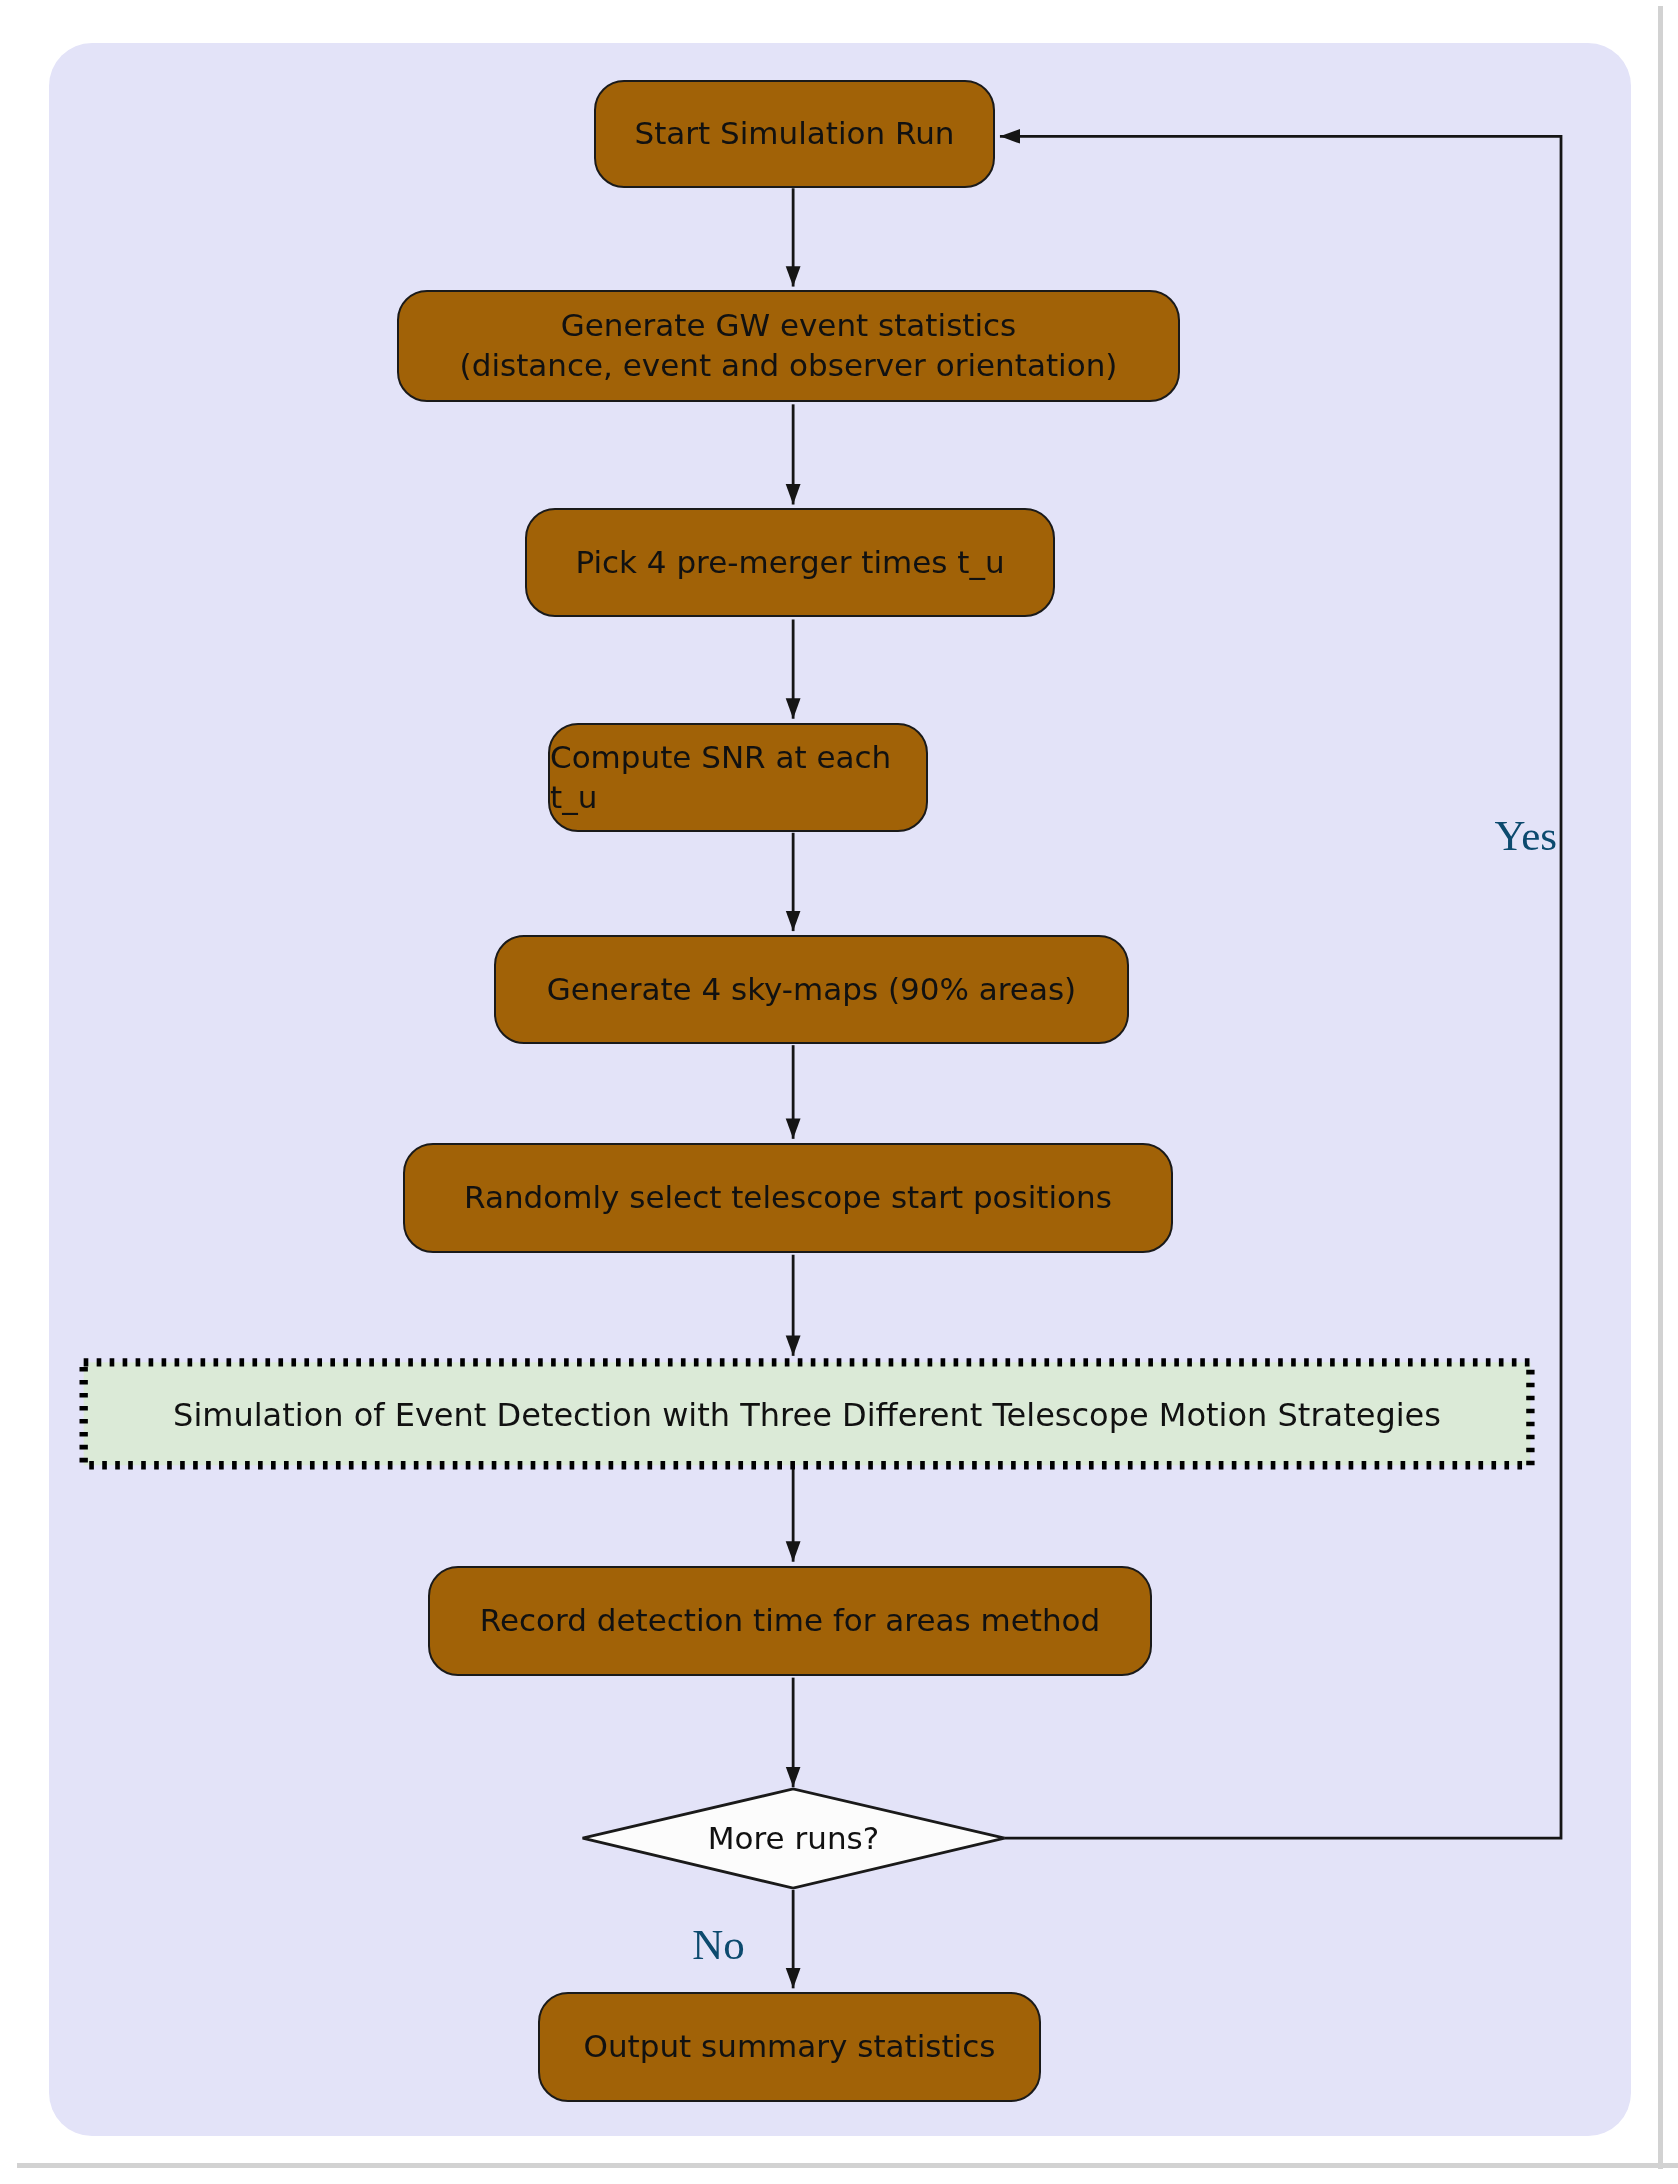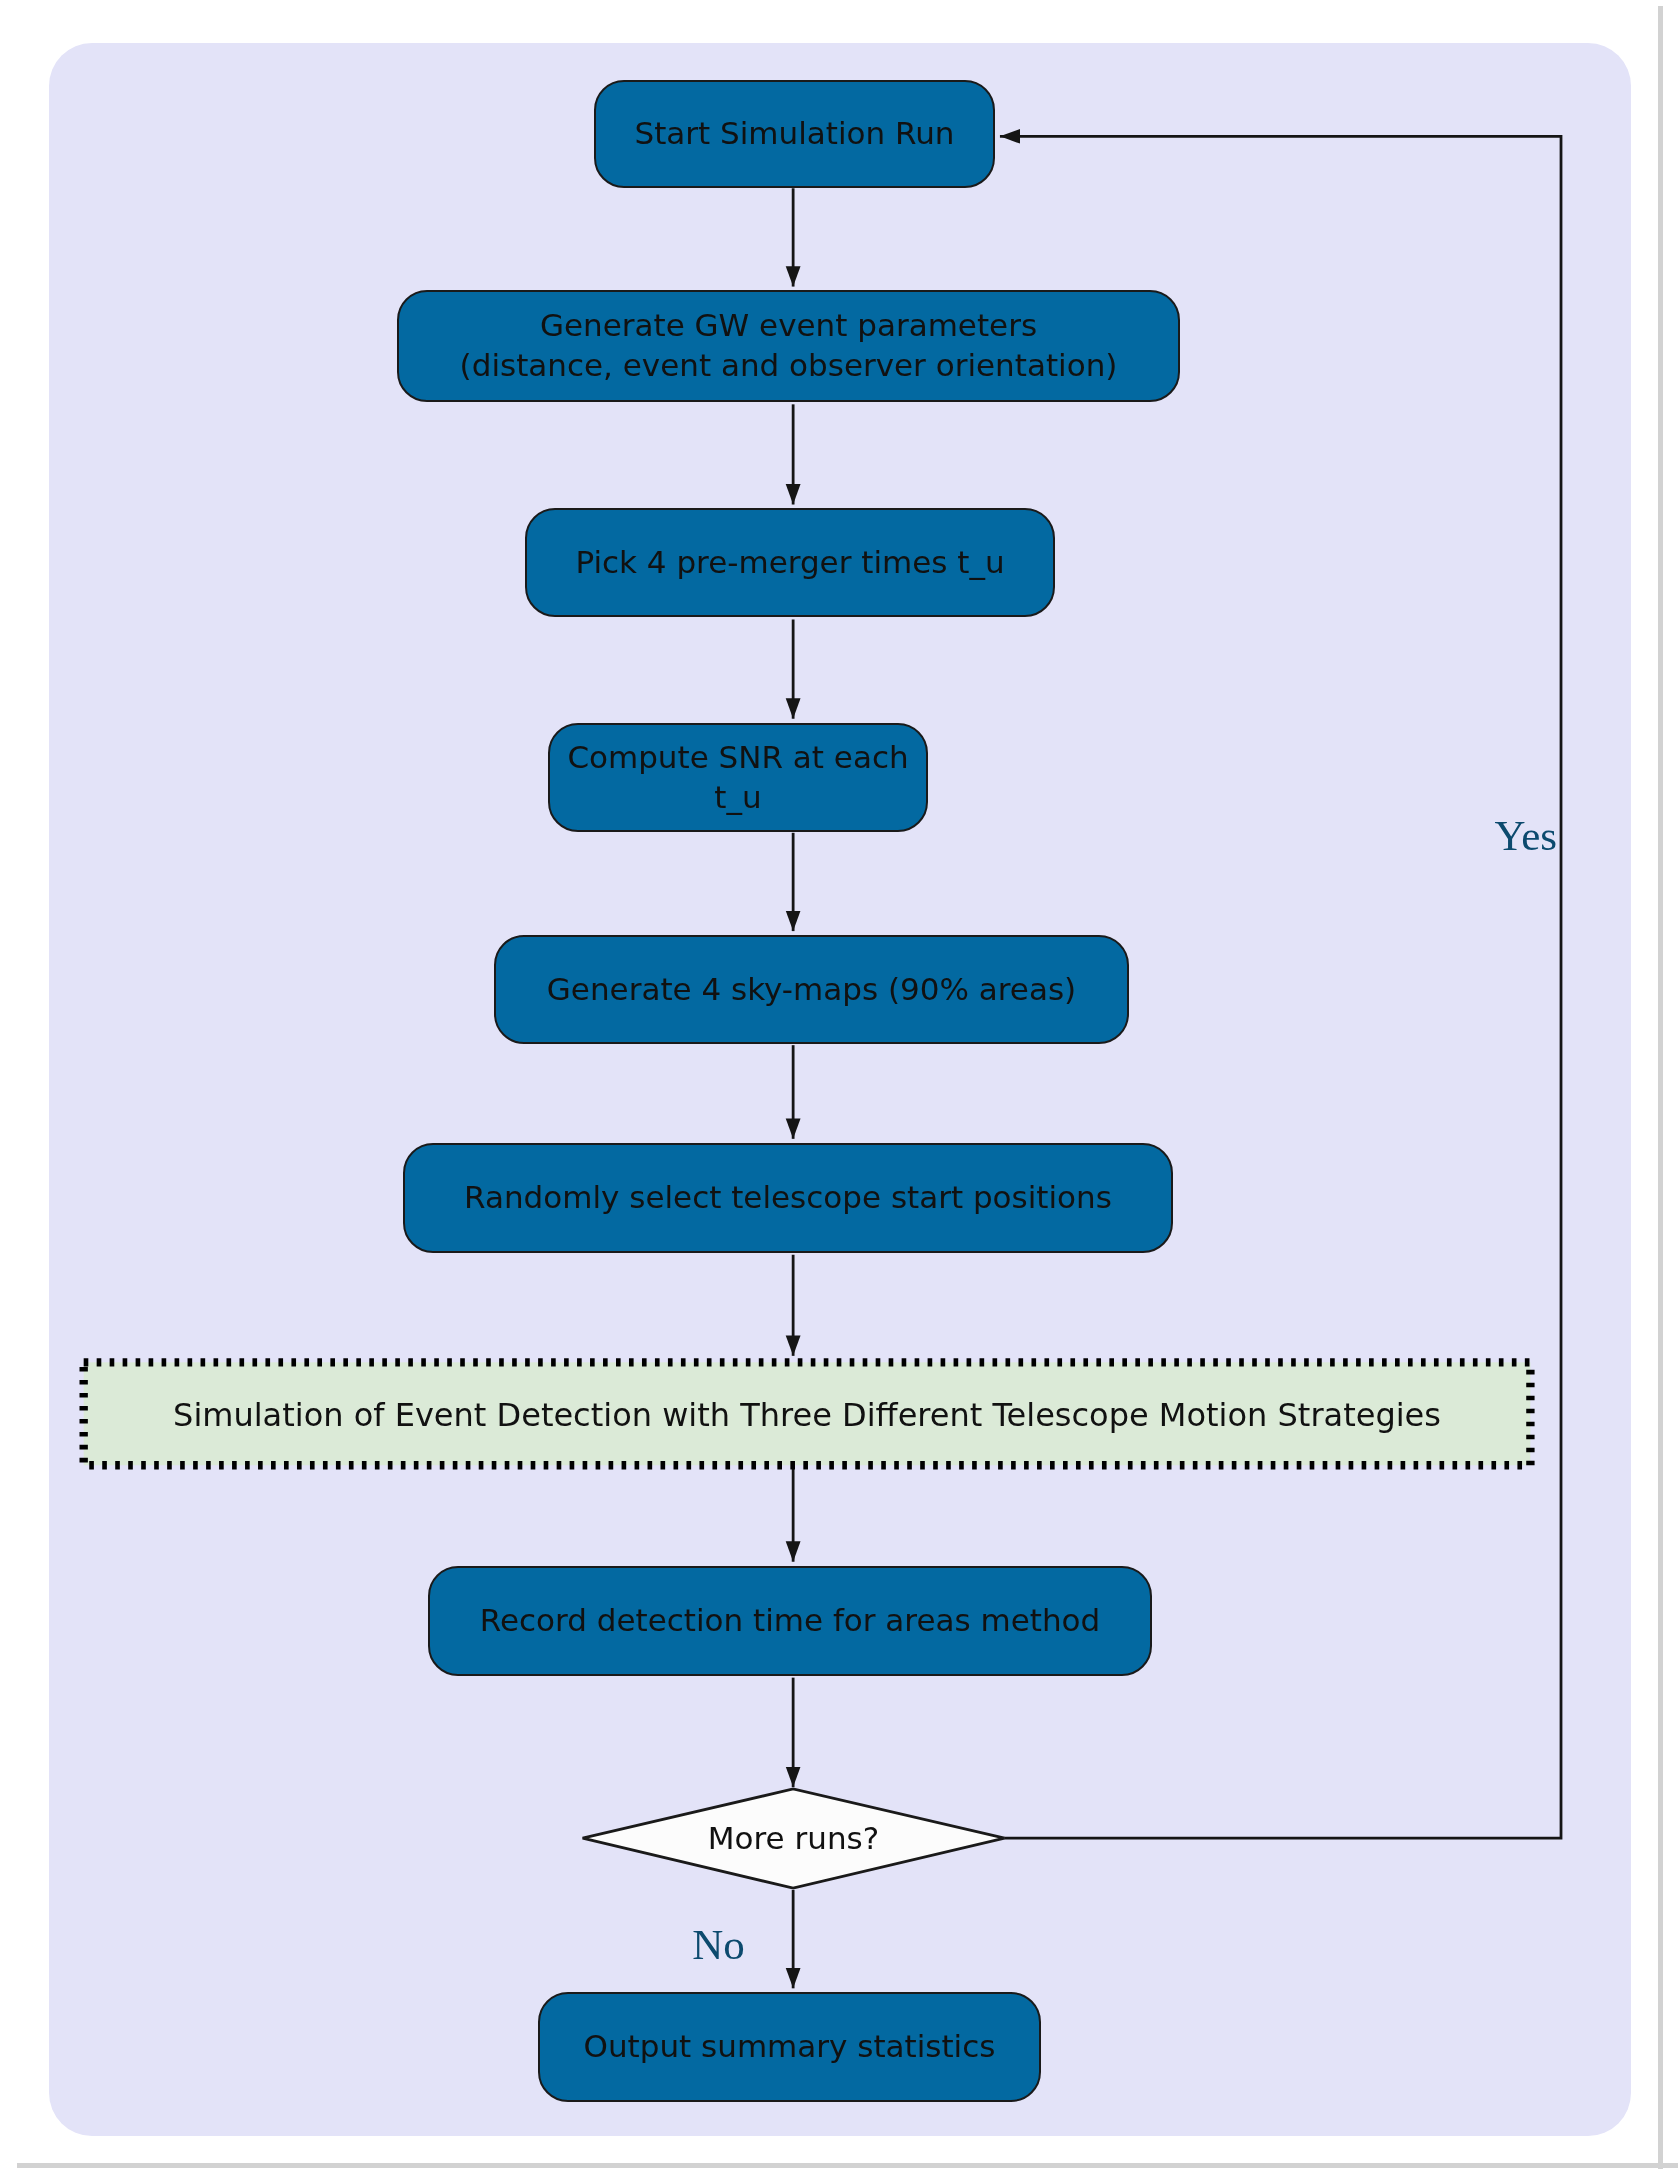--- a/index.html
+++ b/index.html
@@ -48,28 +48,28 @@
     height: 2184px;
   }
   .edge {
     stroke: #151515;
     stroke-width: 3;
     fill: none;
   }
   .node {
     position: absolute;
     box-sizing: border-box;
-    background: #0369a1;
+    background: #a16207;
     border: 2.8px solid #1a1a1a;
     border-radius: 30px;
     display: flex;
     flex-direction: column;
     align-items: center;
     justify-content: center;
-    text-align: center;
+    text-align: left;
     font-size: 31px;
     color: #111111;
     line-height: 1.28;
   }
   .shape-label {
     position: absolute;
     display: flex;
     align-items: center;
     justify-content: center;
     text-align: left;
@@ -115,21 +115,21 @@
     <rect x="90" y="1469" width="1560" height="111" fill="#dbead7" stroke="#000000" stroke-width="9" stroke-dasharray="5 9"></rect>
 
     <polygon points="628,1982 855,1929 1083,1982 855,2036" fill="#fcfcfc" stroke="#1a1a1a" stroke-width="3"></polygon>
   </svg>
 
   <div class="node" style="left:594px;top:80px;width:401px;height:108px">
     <span>Start Simulation Run</span>
   </div>
 
   <div class="node" style="left:397px;top:290px;width:783px;height:112px">
-    <span>Generate GW event parameters</span>
+    <span>Generate GW event statistics</span>
     <span>(distance, event and observer orientation)</span>
   </div>
 
   <div class="node" style="left:525px;top:508px;width:530px;height:109px">
     <span>Pick 4 pre-merger times t_u</span>
   </div>
 
   <div class="node" style="left:548px;top:723px;width:380px;height:109px">
     <span>Compute SNR at each t_u</span>
   </div>

